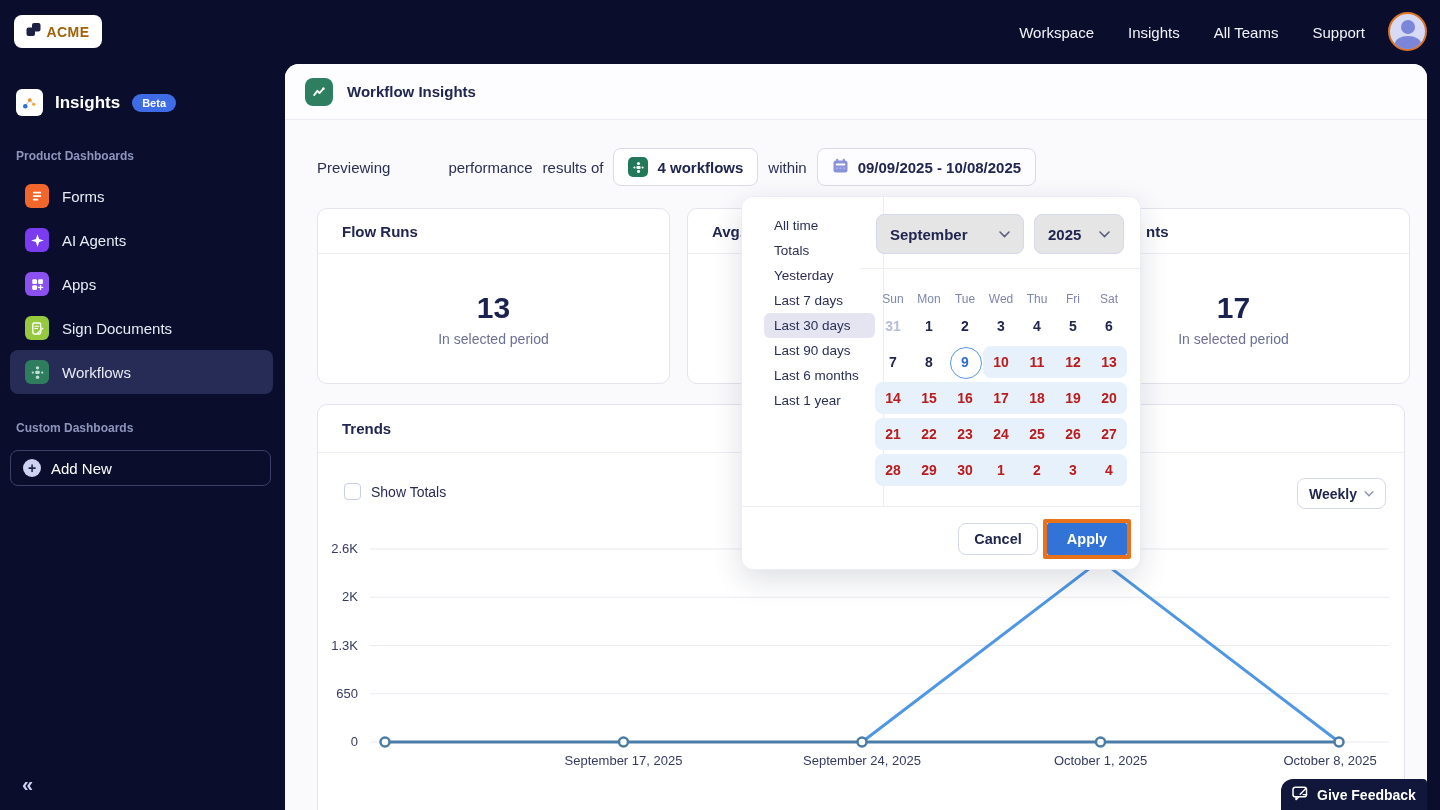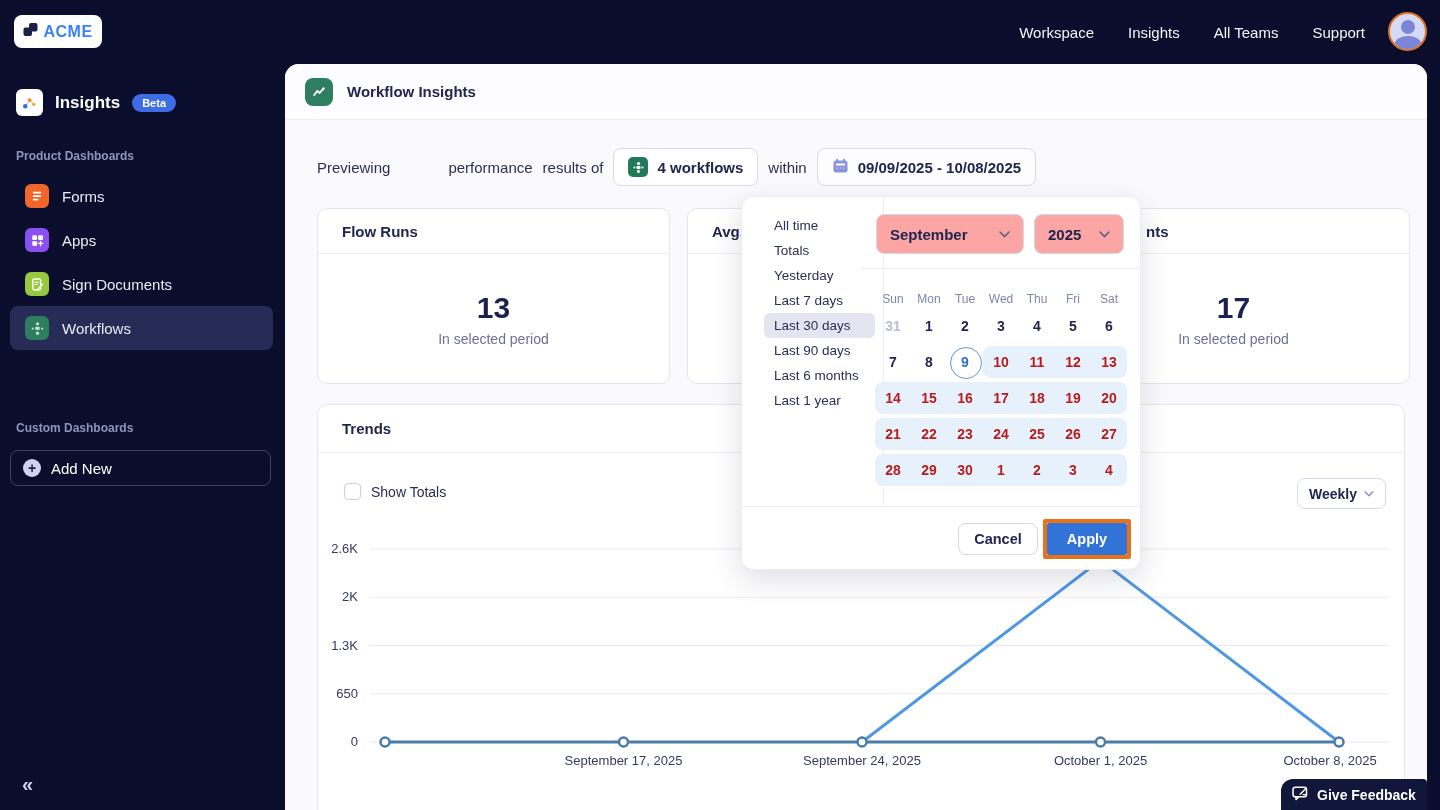--- a/index.html
+++ b/index.html
@@ -2,21 +2,21 @@
 <html><head>
 <meta charset="utf-8">
 <style>
   * { box-sizing: border-box; margin: 0; padding: 0; }
   html,body { width:1440px; height:810px; overflow:hidden; }
   body { position:relative; background:#0a0e2c; font-family:"Liberation Sans", sans-serif; }
 
   
   .topbar { position:absolute; left:0; top:0; width:1440px; height:64px; }
   .brand-box { position:absolute; left:14px; top:15px; width:88px; height:33px; background:#fff; border-radius:8px; display:flex; align-items:center; justify-content:center; gap:5px; }
-  .brand-text { font-size:16px; font-weight:800; color:#3b82f6; letter-spacing:.5px; }
+  .brand-text { font-size:14px; font-weight:800; color:#a16207; letter-spacing:.5px; }
   .top-nav { position:absolute; right:75px; top:0; height:64px; display:flex; align-items:center; gap:34px; }
   .nav-link { color:#f3f4fa; font-size:15px; cursor:pointer; white-space:nowrap; }
   .avatar { position:absolute; right:13px; top:12px; width:39px; height:39px; border-radius:50%; background:#d7daf4; border:2px solid #dd7327; overflow:hidden; }
   .avatar::before { content:""; position:absolute; left:50%; top:6px; transform:translateX(-50%); width:14px; height:14px; border-radius:50%; background:#7b86d8; }
   .avatar::after { content:""; position:absolute; left:50%; top:22px; transform:translateX(-50%); width:26px; height:16px; border-radius:50%; background:#7b86d8; }
 
   
   .sidebar { position:absolute; left:0; top:64px; width:285px; height:746px; }
   .insights-row { position:absolute; left:16px; top:25px; display:flex; align-items:center; gap:12px; }
   .insights-icon { width:27px; height:27px; background:#fff; border-radius:6px; display:flex; align-items:center; justify-content:center; }
@@ -67,21 +67,21 @@
   #chart-labels { position:absolute; left:0; top:0; width:1440px; height:810px; z-index:2; pointer-events:none; }
   .ytick { position:absolute; left:300px; width:58px; text-align:right; font-size:13px; color:#343a63; }
   .xtick { position:absolute; transform:translateX(-50%); font-size:13px; color:#343a63; white-space:nowrap; }
 
   
   .popup { position:absolute; left:741px; top:196px; width:400px; height:374px; background:#fff; border:1px solid #ececf4; border-radius:12px; box-shadow:0 10px 30px rgba(20,25,60,.14); z-index:10; }
   .preset-col { position:absolute; left:12px; top:0; width:130px; height:309px; border-right:1px solid #ececf4; padding-top:16px; }
   .preset-item { padding:5px 0 5px 20px; font-size:13.5px; color:#2a2f55; cursor:pointer; }
   .preset-item.active { background:#e5e5f2; border-radius:6px; margin:0 8px 0 10px; padding-left:10px; }
   .selects-row { position:absolute; left:134px; top:17px; display:flex; gap:10px; }
-  .select-box { height:40px; border:1px solid #d6d9ea; border-radius:8px; background:#fca5a5; display:flex; align-items:center; justify-content:space-between; padding:0 13px; font-size:15px; font-weight:600; color:#20264f; cursor:pointer; }
+  .select-box { height:40px; border:1px solid #d6d9ea; border-radius:8px; background:#e5e5e5; display:flex; align-items:center; justify-content:space-between; padding:0 13px; font-size:15px; font-weight:600; color:#20264f; cursor:pointer; }
   .month-select { width:148px; } .year-select { width:90px; }
   .selects-divider { position:absolute; left:118px; right:0; top:71px; border-top:1px solid #ececf4; }
   .calendar { position:absolute; left:133px; top:95px; width:252px; }
   .dayhead-row { display:flex; }
   .dayhead { width:36px; height:14px; line-height:14px; text-align:center; font-size:12px; font-weight:400; color:#7d86ad; }
   .cal-row { display:flex; margin-top:4px; }
   .cal-cell { width:36px; height:32px; line-height:32px; text-align:center; font-size:14px; font-weight:600; position:relative; }
   .cal-cell.mut { color:#b8bdd8; }
   .cal-cell.nrm { color:#20264f; }
   .cal-cell.rng { color:#b91c1c; background:#e7f1fc; }
@@ -134,20 +134,28 @@
   <div class="side-items" id="side-items">
       <div class="side-item">
         <span class="sicon ic-forms">
           <svg width="14" height="14" viewBox="0 0 16 16">
             <rect x="3.2" y="3" width="9.6" height="2.1" rx="1" fill="#fff"></rect>
             <rect x="3.2" y="7" width="9.6" height="2.1" rx="1" fill="#fff"></rect>
             <rect x="3.2" y="11" width="6.4" height="2.1" rx="1" fill="#fff"></rect>
           </svg>
         </span>
         <span>Forms</span>
+      </div>
+      <div class="side-item">
+        <span class="sicon ic-ai">
+          <svg width="15" height="15" viewBox="0 0 16 16">
+            <path d="M8 1.2 L9.7 6.3 L14.8 8 L9.7 9.7 L8 14.8 L6.3 9.7 L1.2 8 L6.3 6.3 Z" fill="#fff"></path>
+          </svg>
+        </span>
+        <span>AI Agents</span>
       </div>
       <div class="side-item">
         <span class="sicon ic-apps">
           <svg width="15" height="15" viewBox="0 0 16 16">
             <rect x="2.4" y="2.4" width="5.1" height="5.1" rx="1.2" fill="#fff"></rect>
             <rect x="8.7" y="2.4" width="5.1" height="5.1" rx="1.2" fill="#fff"></rect>
             <rect x="2.4" y="8.7" width="5.1" height="5.1" rx="1.2" fill="#fff"></rect>
             <path d="M11.25 8.9v4.4 M9.05 11.1h4.4" stroke="#fff" stroke-width="1.5" stroke-linecap="round"></path>
           </svg>
         </span>

